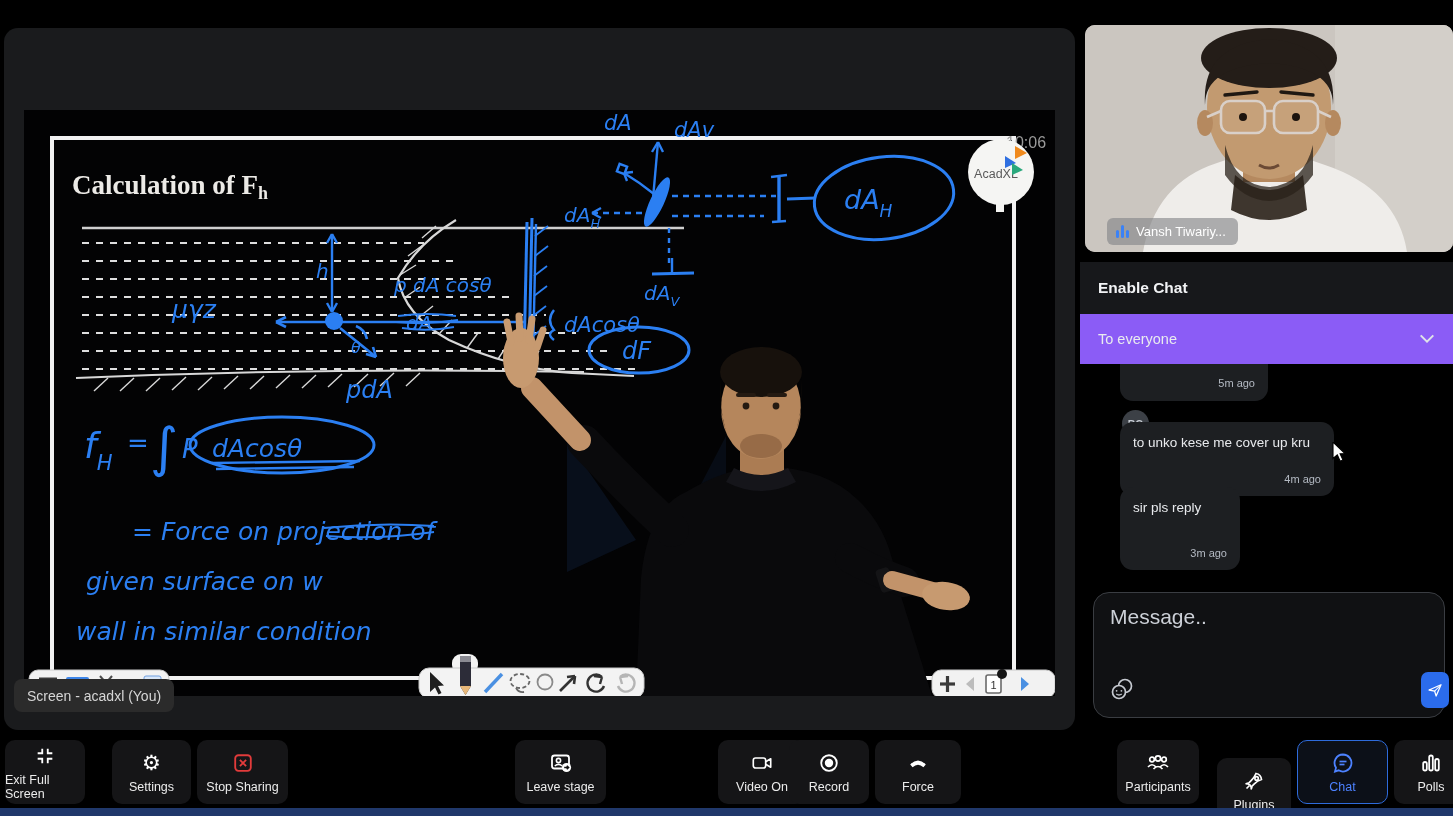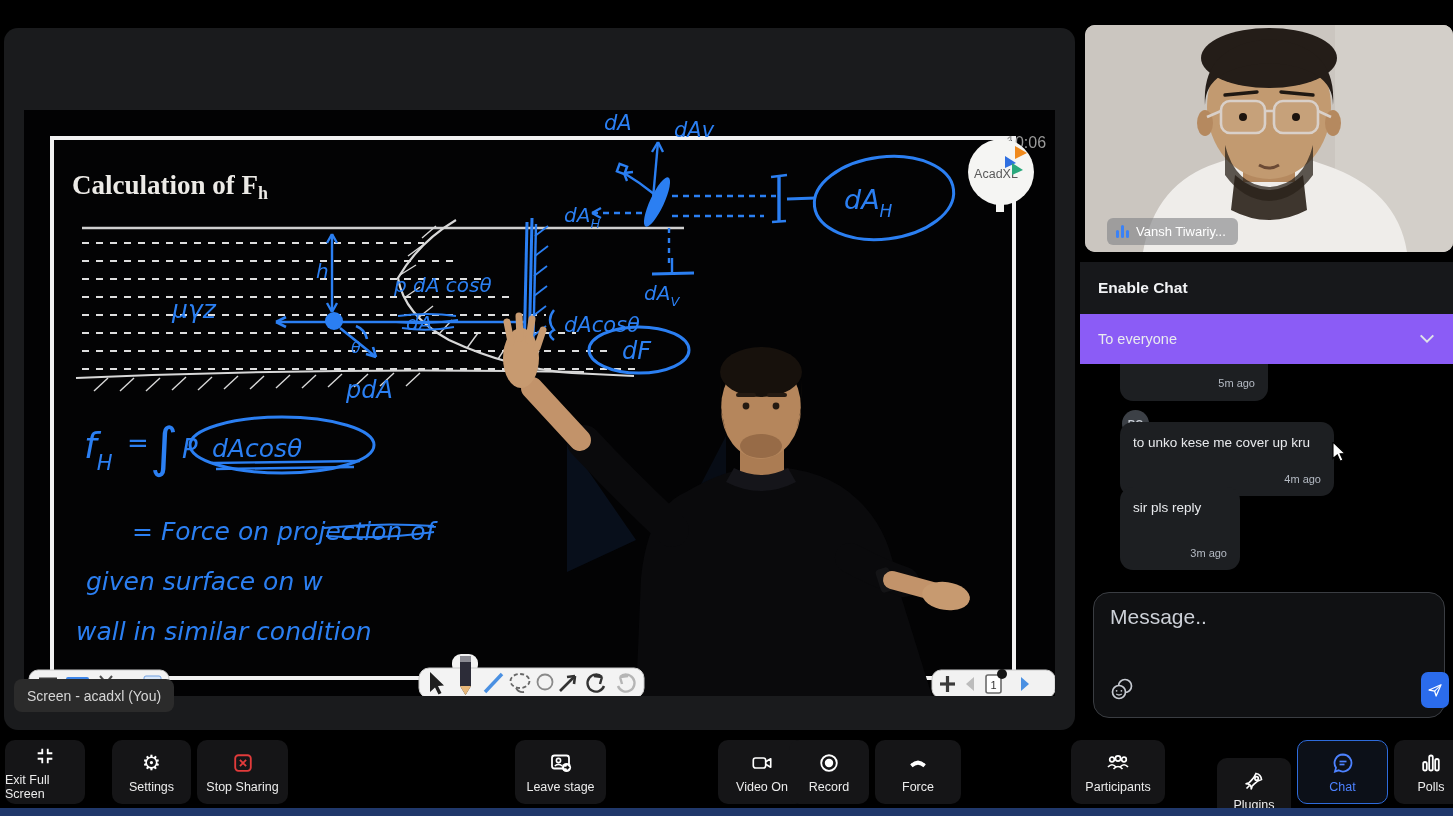--- a/index.html
+++ b/index.html
@@ -452,21 +452,21 @@
   </div>
   <div class="abs ctl" style="left:875px;width:86px;">
     <span class="ic">
         <svg width="24" height="22" viewBox="0 0 24 24">
       <path d="M3.5 13.5 q8.5 -8.5 17 0 l-2.6 3.2 q-5.9 -5.6 -11.8 0 z" fill="#fff"></path>
         </svg>
       </span>
     <span>Force</span>
   </div>
 
-  <div class="abs ctl" style="left:1071px;width:94px;text-align:center;">
+  <div class="abs ctl" style="left:1117px;width:82px;text-align:center;">
     <span class="ic">
         <svg width="26" height="24" viewBox="0 0 26 24">
       <g stroke="#fff" stroke-width="1.7" fill="none">
         <circle cx="7" cy="8.5" r="2.3"></circle>
             <circle cx="19" cy="8.5" r="2.3"></circle>
             <circle cx="13" cy="7.5" r="2.6"></circle>
         <path d="M3 16 q4 -4.5 8 0 M15 16 q4 -4.5 8 0 M8.5 18 q4.5 -5 9 0"></path>
       </g>
         </svg>
       </span>

